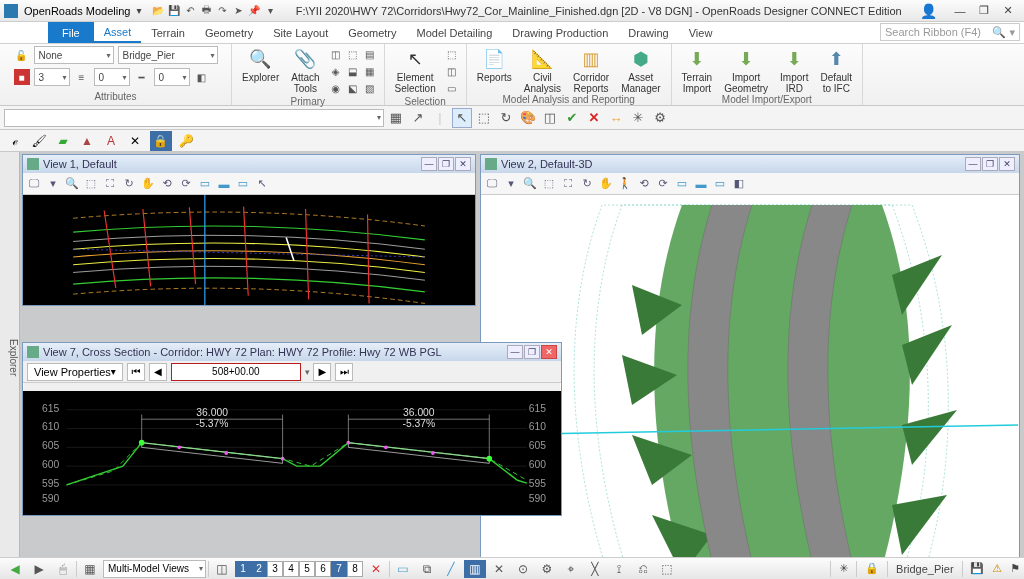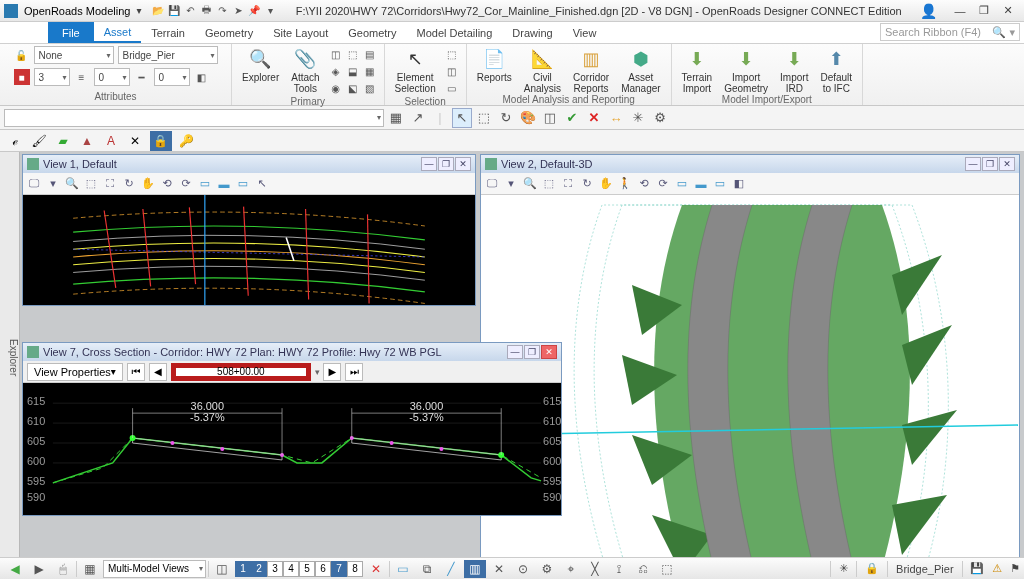--- a/index.html
+++ b/index.html
@@ -60,21 +60,21 @@
 .view-canvas.black { background:#000; }
 .view-canvas.white { background:#fff; }
 
 #view1 { top:2px; left:22px; width:454px; height:152px; }
 #view2 { top:2px; left:480px; right:4px; height:526px; width:auto; }
 #view7 { top:190px; left:22px; width:540px; height:174px; }
 
 .cs-controls { height:22px; background:#f0f0f0; border-bottom:1px solid #ccc; display:flex; align-items:center; gap:4px; padding:0 4px; }
 .cs-btn { height:18px; border:1px solid #bbb; background:#fff; padding:0 6px; font-size:10px; display:flex; align-items:center; cursor:pointer; }
 .nav-btn { width:18px; height:18px; border:1px solid #bbb; background:#fff; display:inline-flex; align-items:center; justify-content:center; font-size:10px; cursor:pointer; }
-.station-fld { width:140px; height:18px; border:5px solid #b91c1c; background:#fff; text-align:center; font-size:10px; display:flex; align-items:center; justify-content:center; }
+.station-fld { width:130px; height:18px; border:1px solid #b91c1c; background:#fff; text-align:center; font-size:10px; display:flex; align-items:center; justify-content:center; }
 #view7 .view-canvas { top:62px; }
 
 .statusbar { position:absolute; bottom:0; left:0; right:0; height:22px; background:linear-gradient(#fcfcfc,#e6e6e6); border-top:1px solid #ccc; display:flex; align-items:center; padding:0 4px; gap:2px; }
 .sb-ico { width:22px; height:18px; display:inline-flex; align-items:center; justify-content:center; font-size:12px; color:#555; cursor:pointer; border:1px solid transparent; }
 .sb-combo { height:18px; border:1px solid #bbb; background:#fff; padding:0 16px 0 4px; font-size:10px; display:flex; align-items:center; position:relative; }
 .sb-combo::after{content:"▾";position:absolute;right:2px;font-size:8px;color:#666;}
 .view-nums { display:flex; gap:0; }
 .vnum { width:16px; height:16px; border:1px solid #aaa; background:#fff; display:inline-flex; align-items:center; justify-content:center; font-size:10px; cursor:pointer; }
 .vnum.on { background:#3d6ea5; color:#fff; border-color:#3d6ea5; }
 .sb-right { margin-left:auto; display:flex; align-items:center; gap:8px; font-size:10px; color:#444; }
@@ -109,20 +109,21 @@
 </div>
 
 <div class="ribbon-tabs">
   <div class="file-tab">File</div>
   <div class="rtab active">Asset</div>
   <div class="rtab">Terrain</div>
   <div class="rtab">Geometry</div>
   <div class="rtab">Site Layout</div>
   <div class="rtab">Geometry</div>
   <div class="rtab">Model Detailing</div>
+  <div class="rtab">Drawing Production</div>
   <div class="rtab">Drawing</div>
   <div class="rtab">View</div>
   <div class="search-ribbon">
       <span>Search Ribbon (F4)</span>
       <span style="margin-left:auto">🔍 ▾</span>
     </div>
 </div>
 
 <div class="ribbon-body">
   <div class="rgrp" style="width:232px">
@@ -400,21 +401,21 @@
     <div class="view-tools" style="height:0;border:none;"></div>
     <div class="cs-controls">
       <div class="cs-btn"><span>View Properties</span> ▾</div>
       <span class="nav-btn">⏮</span>
       <span class="nav-btn">◀</span>
       <div class="station-fld">508+00.00</div>
       <span style="font-size:9px;color:#666">▾</span>
       <span class="nav-btn">▶</span>
       <span class="nav-btn">⏭</span>
     </div>
-    <div class="view-canvas black" style="top:40px">
+    <div class="view-canvas black" style="top:48px">
       <svg width="100%" height="100%" viewBox="0 0 540 132">
         <rect width="540" height="132" fill="#000"></rect>
         <g stroke="#333" stroke-width="0.5">
           <line x1="30" y1="20" x2="520" y2="20"></line>
           <line x1="30" y1="40" x2="520" y2="40"></line>
           <line x1="30" y1="60" x2="520" y2="60"></line>
           <line x1="30" y1="80" x2="520" y2="80"></line>
           <line x1="30" y1="100" x2="520" y2="100"></line>
         </g>
         <g fill="#999" font-size="8">

